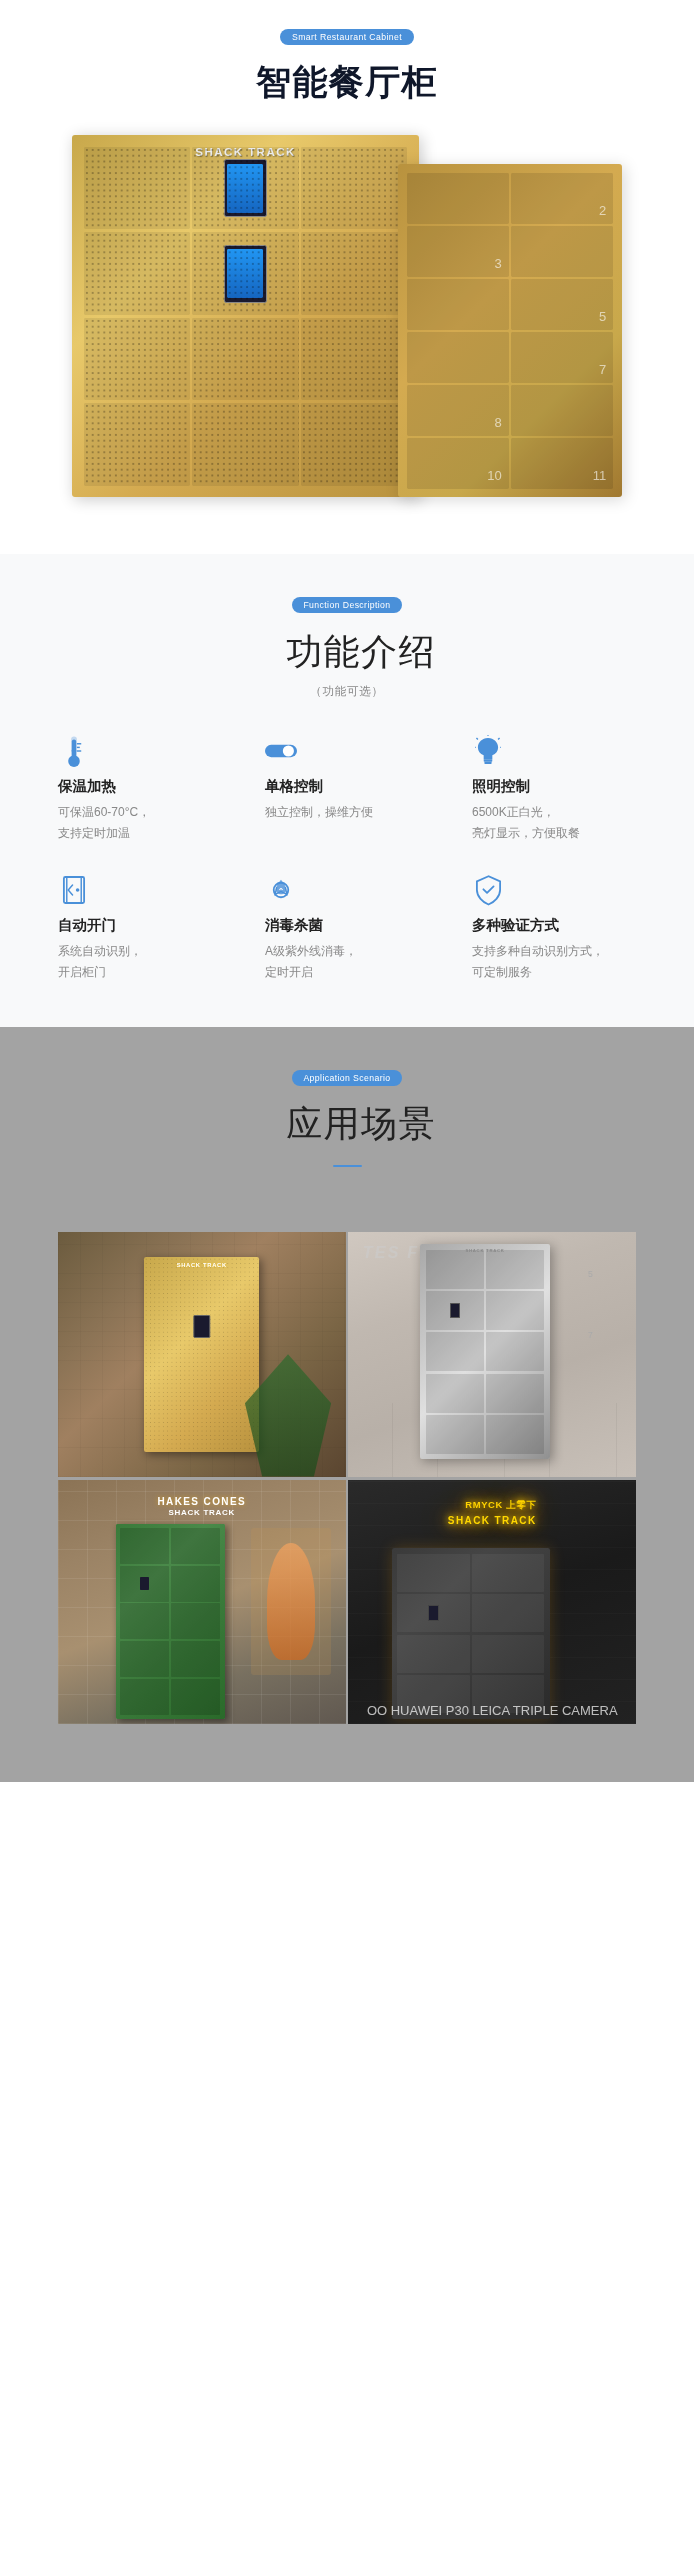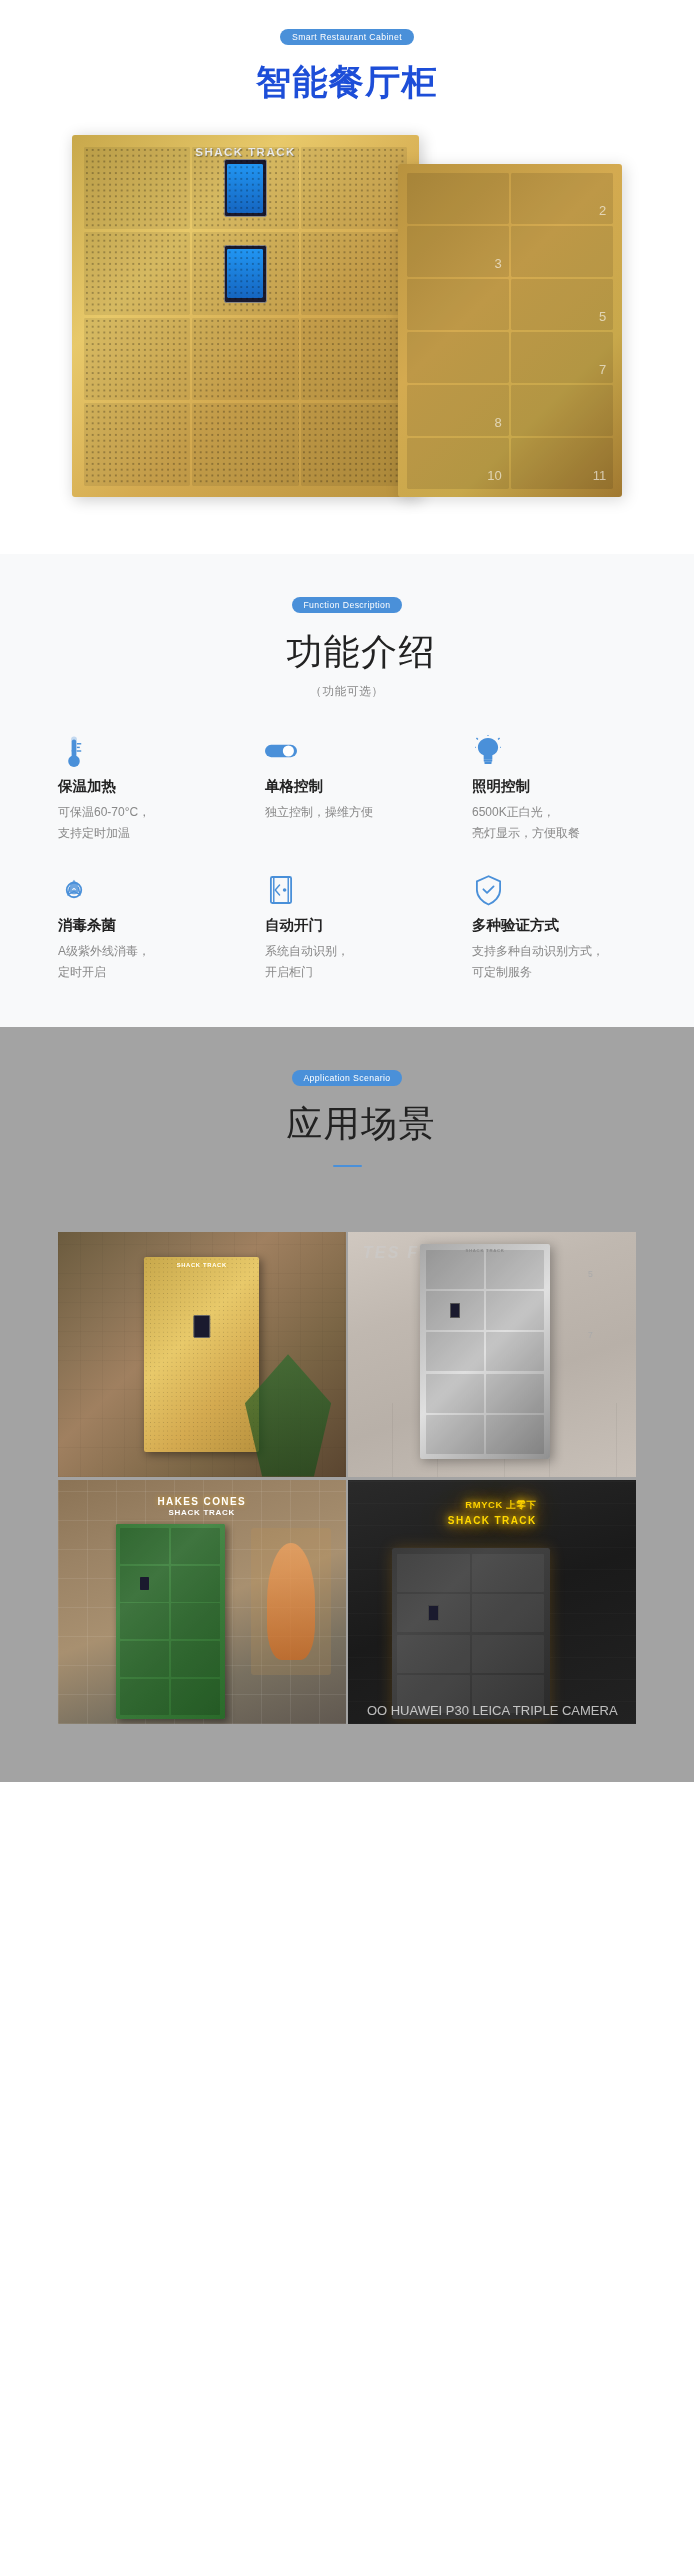--- a/index.html
+++ b/index.html
@@ -25,21 +25,21 @@
       color: #fff;
       font-size: 8.7px;
       padding: 2.9px 11.6px;
       border-radius: 14.5px;
       margin-bottom: 14.5px;
       letter-spacing: 0.4px;
     }
     .hero-title {
       font-size: 35px;
       font-weight: 600;
-      color: #1d4ed8;
+      color: #0f172a;
       margin-bottom: 29px;
       letter-spacing: 1.4px;
     }
     .hero-image-container {
       width: 550px;
       height: 376px;
       position: relative;
       margin: 0 auto;
     }
     
@@ -395,49 +395,49 @@
       </div>
       <div class="feature-name">照明控制</div>
       <div class="feature-desc">
         <span>6500K正白光，</span><br>
         <span>亮灯显示，方便取餐</span>
       </div>
     </div>
 
     <div class="feature-item">
       <div class="feature-icon">
+        <svg width="26" height="32" viewBox="0 0 36 44" fill="none">
+          <rect x="4" y="4" width="28" height="36" rx="2" stroke="#4a90d9" stroke-width="2.5" fill="none"></rect>
+          <rect x="8" y="4" width="20" height="36" rx="1" stroke="#4a90d9" stroke-width="2" fill="none"></rect>
+          <circle cx="23" cy="22" r="2.5" fill="#4a90d9"></circle>
+
+          <path d="M16 15 L10 22 L16 29" stroke="#4a90d9" stroke-width="2" fill="none" stroke-linecap="round"></path>
+        </svg>
+      </div>
+      <div class="feature-name">自动开门</div>
+      <div class="feature-desc">
+        <span>系统自动识别，</span><br>
+        <span>开启柜门</span>
+      </div>
+    </div>
+
+    <div class="feature-item">
+      <div class="feature-icon">
         <svg width="32" height="32" viewBox="0 0 44 44" fill="none">
           <circle cx="22" cy="22" r="10" stroke="#4a90d9" stroke-width="2.5" fill="none"></circle>
           <path d="M16 18 L14 28 L22 24 L30 28 L28 18" stroke="#4a90d9" stroke-width="2" fill="none"></path>
 
           <path d="M22 8 C22 8 15 16 15 21 C15 24.9 18.1 28 22 28 C25.9 28 29 24.9 29 21 C29 16 22 8 22 8Z" fill="#4a90d9" opacity="0.8"></path>
           <path d="M20 22 Q22 18 24 22" stroke="white" stroke-width="1.5" fill="none"></path>
         </svg>
       </div>
       <div class="feature-name">消毒杀菌</div>
       <div class="feature-desc">
         <span>A级紫外线消毒，</span><br>
         <span>定时开启</span>
-      </div>
-    </div>
-
-    <div class="feature-item">
-      <div class="feature-icon">
-        <svg width="26" height="32" viewBox="0 0 36 44" fill="none">
-          <rect x="4" y="4" width="28" height="36" rx="2" stroke="#4a90d9" stroke-width="2.5" fill="none"></rect>
-          <rect x="8" y="4" width="20" height="36" rx="1" stroke="#4a90d9" stroke-width="2" fill="none"></rect>
-          <circle cx="23" cy="22" r="2.5" fill="#4a90d9"></circle>
-
-          <path d="M16 15 L10 22 L16 29" stroke="#4a90d9" stroke-width="2" fill="none" stroke-linecap="round"></path>
-        </svg>
-      </div>
-      <div class="feature-name">自动开门</div>
-      <div class="feature-desc">
-        <span>系统自动识别，</span><br>
-        <span>开启柜门</span>
       </div>
     </div>
 
     <div class="feature-item">
       <div class="feature-icon">
         <svg width="29" height="32" viewBox="0 0 40 44" fill="none">
           <path d="M20 3 L4 10 L4 22 C4 31 12 39 20 42 C28 39 36 31 36 22 L36 10 Z" stroke="#4a90d9" stroke-width="2.5" fill="none"></path>
           <path d="M13 21 L18 26 L27 17" stroke="#4a90d9" stroke-width="2.5" stroke-linecap="round" stroke-linejoin="round"></path>
         </svg>
       </div>

